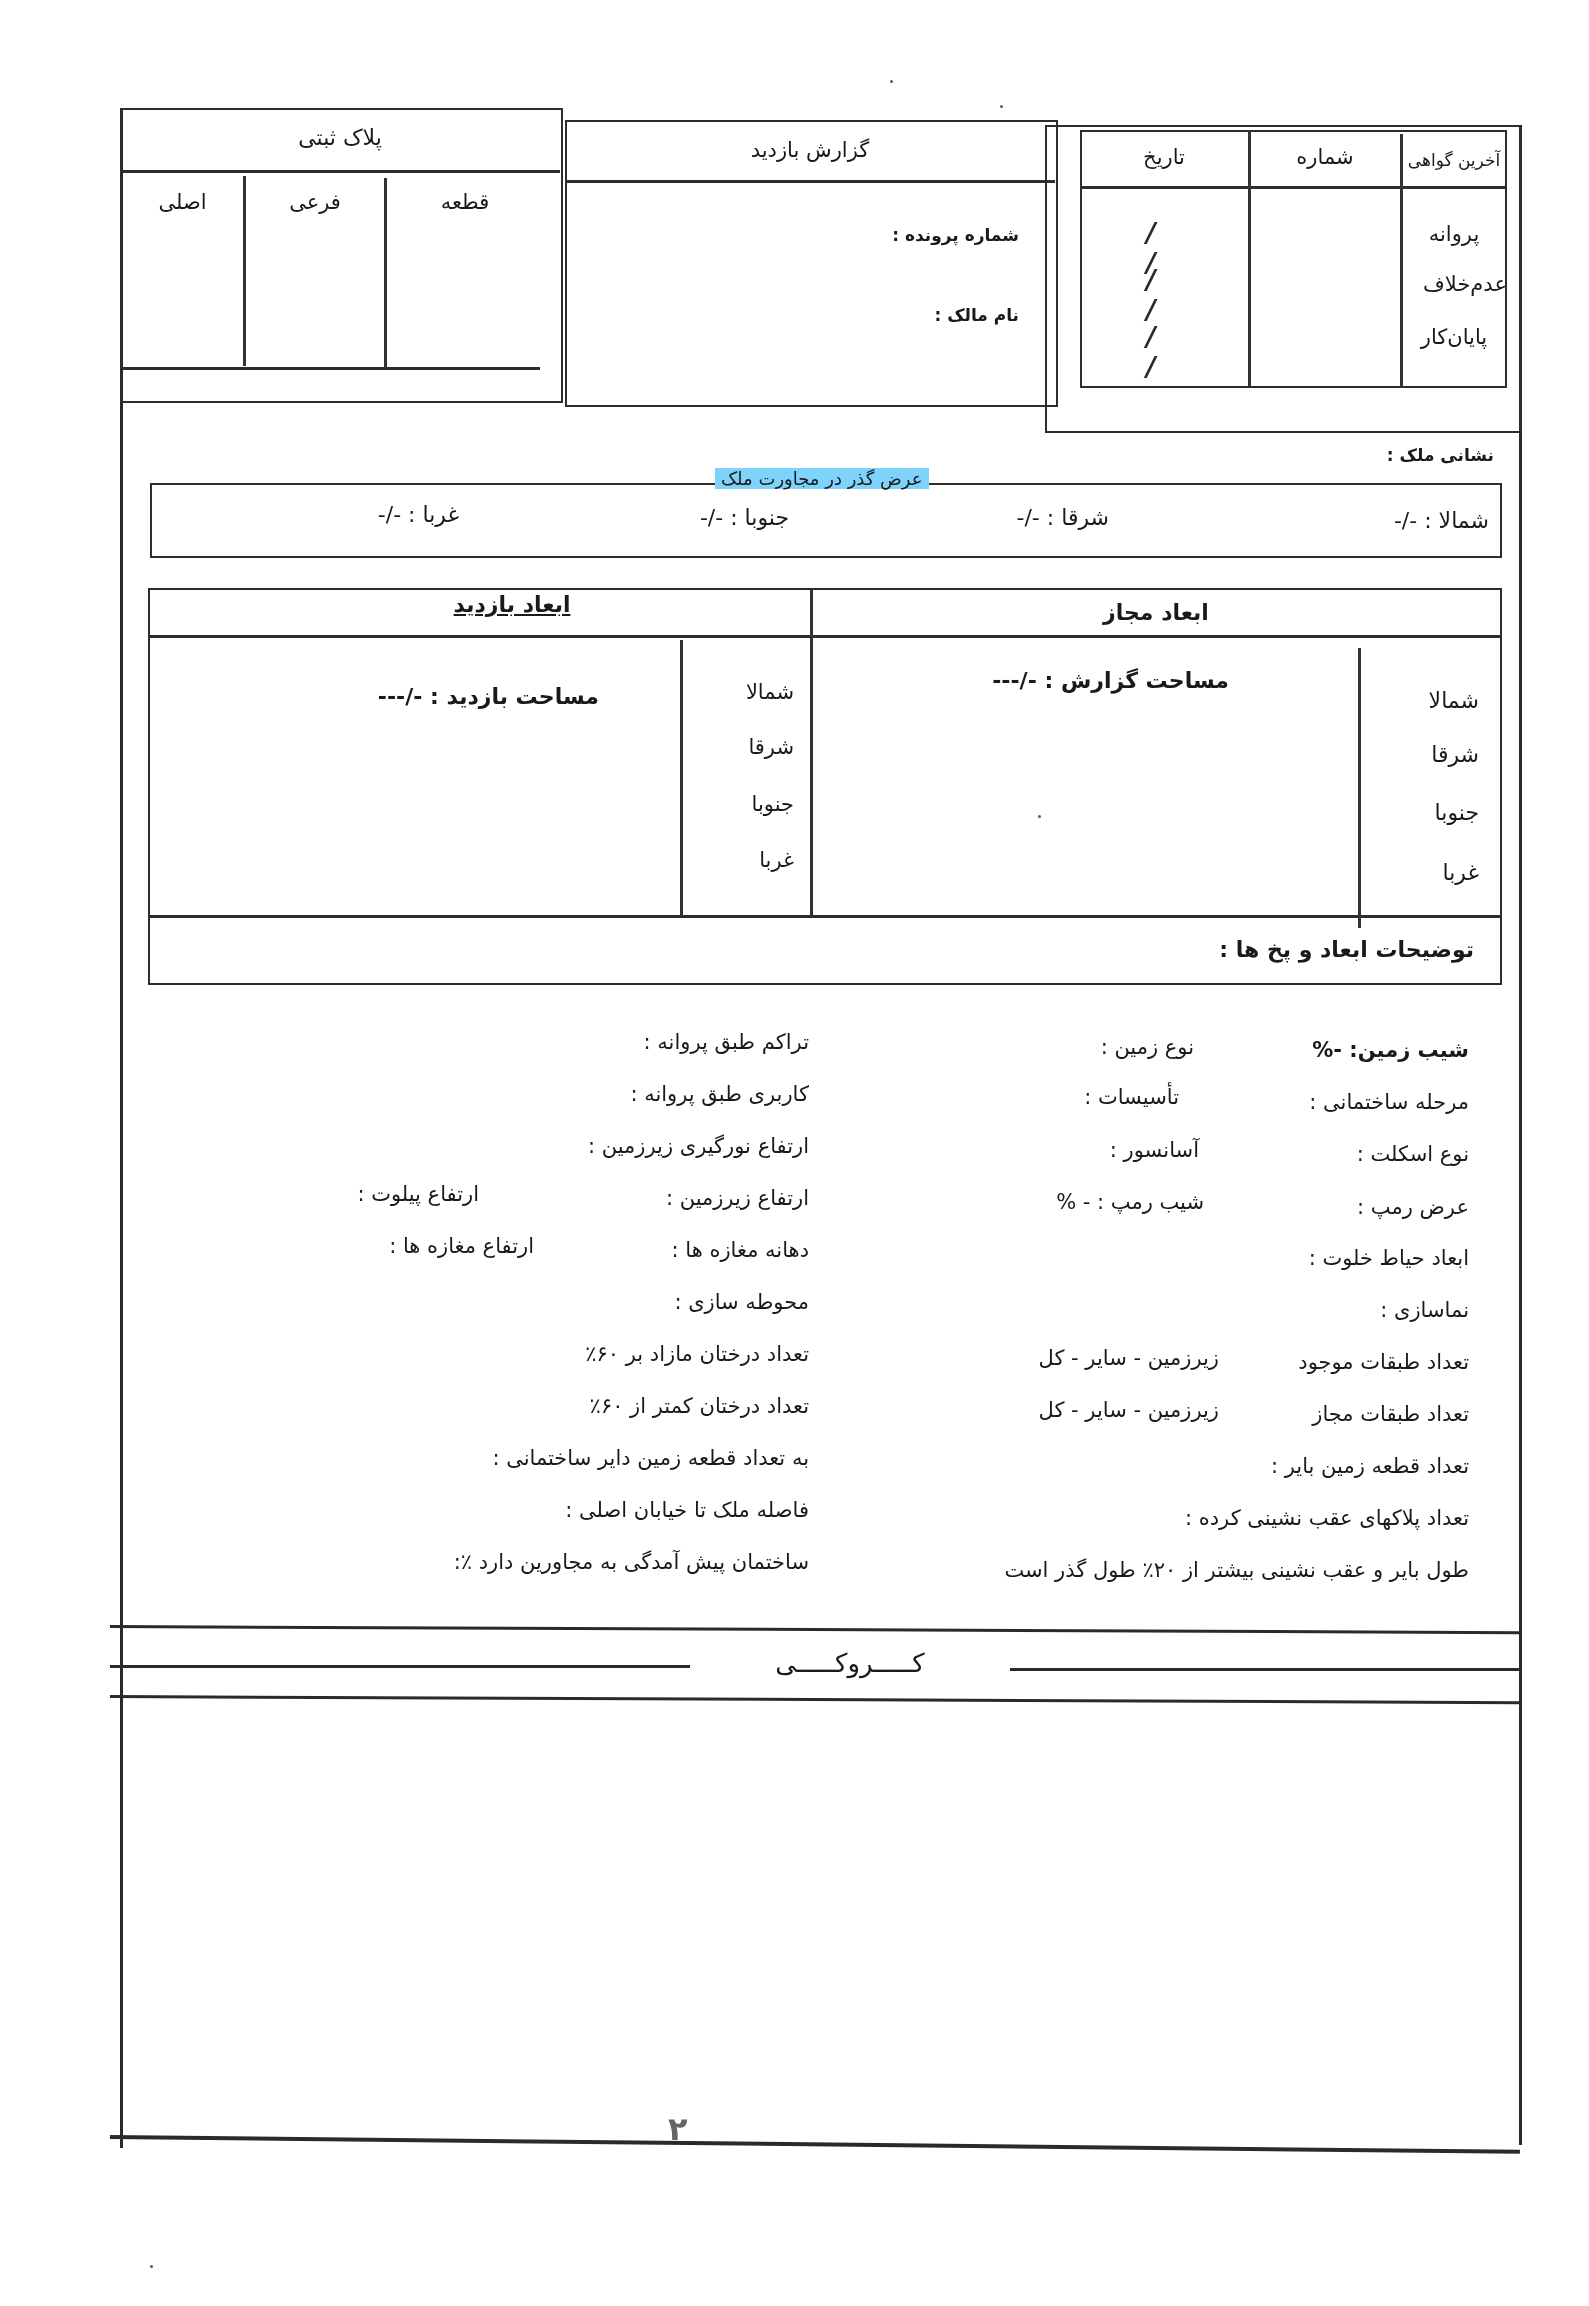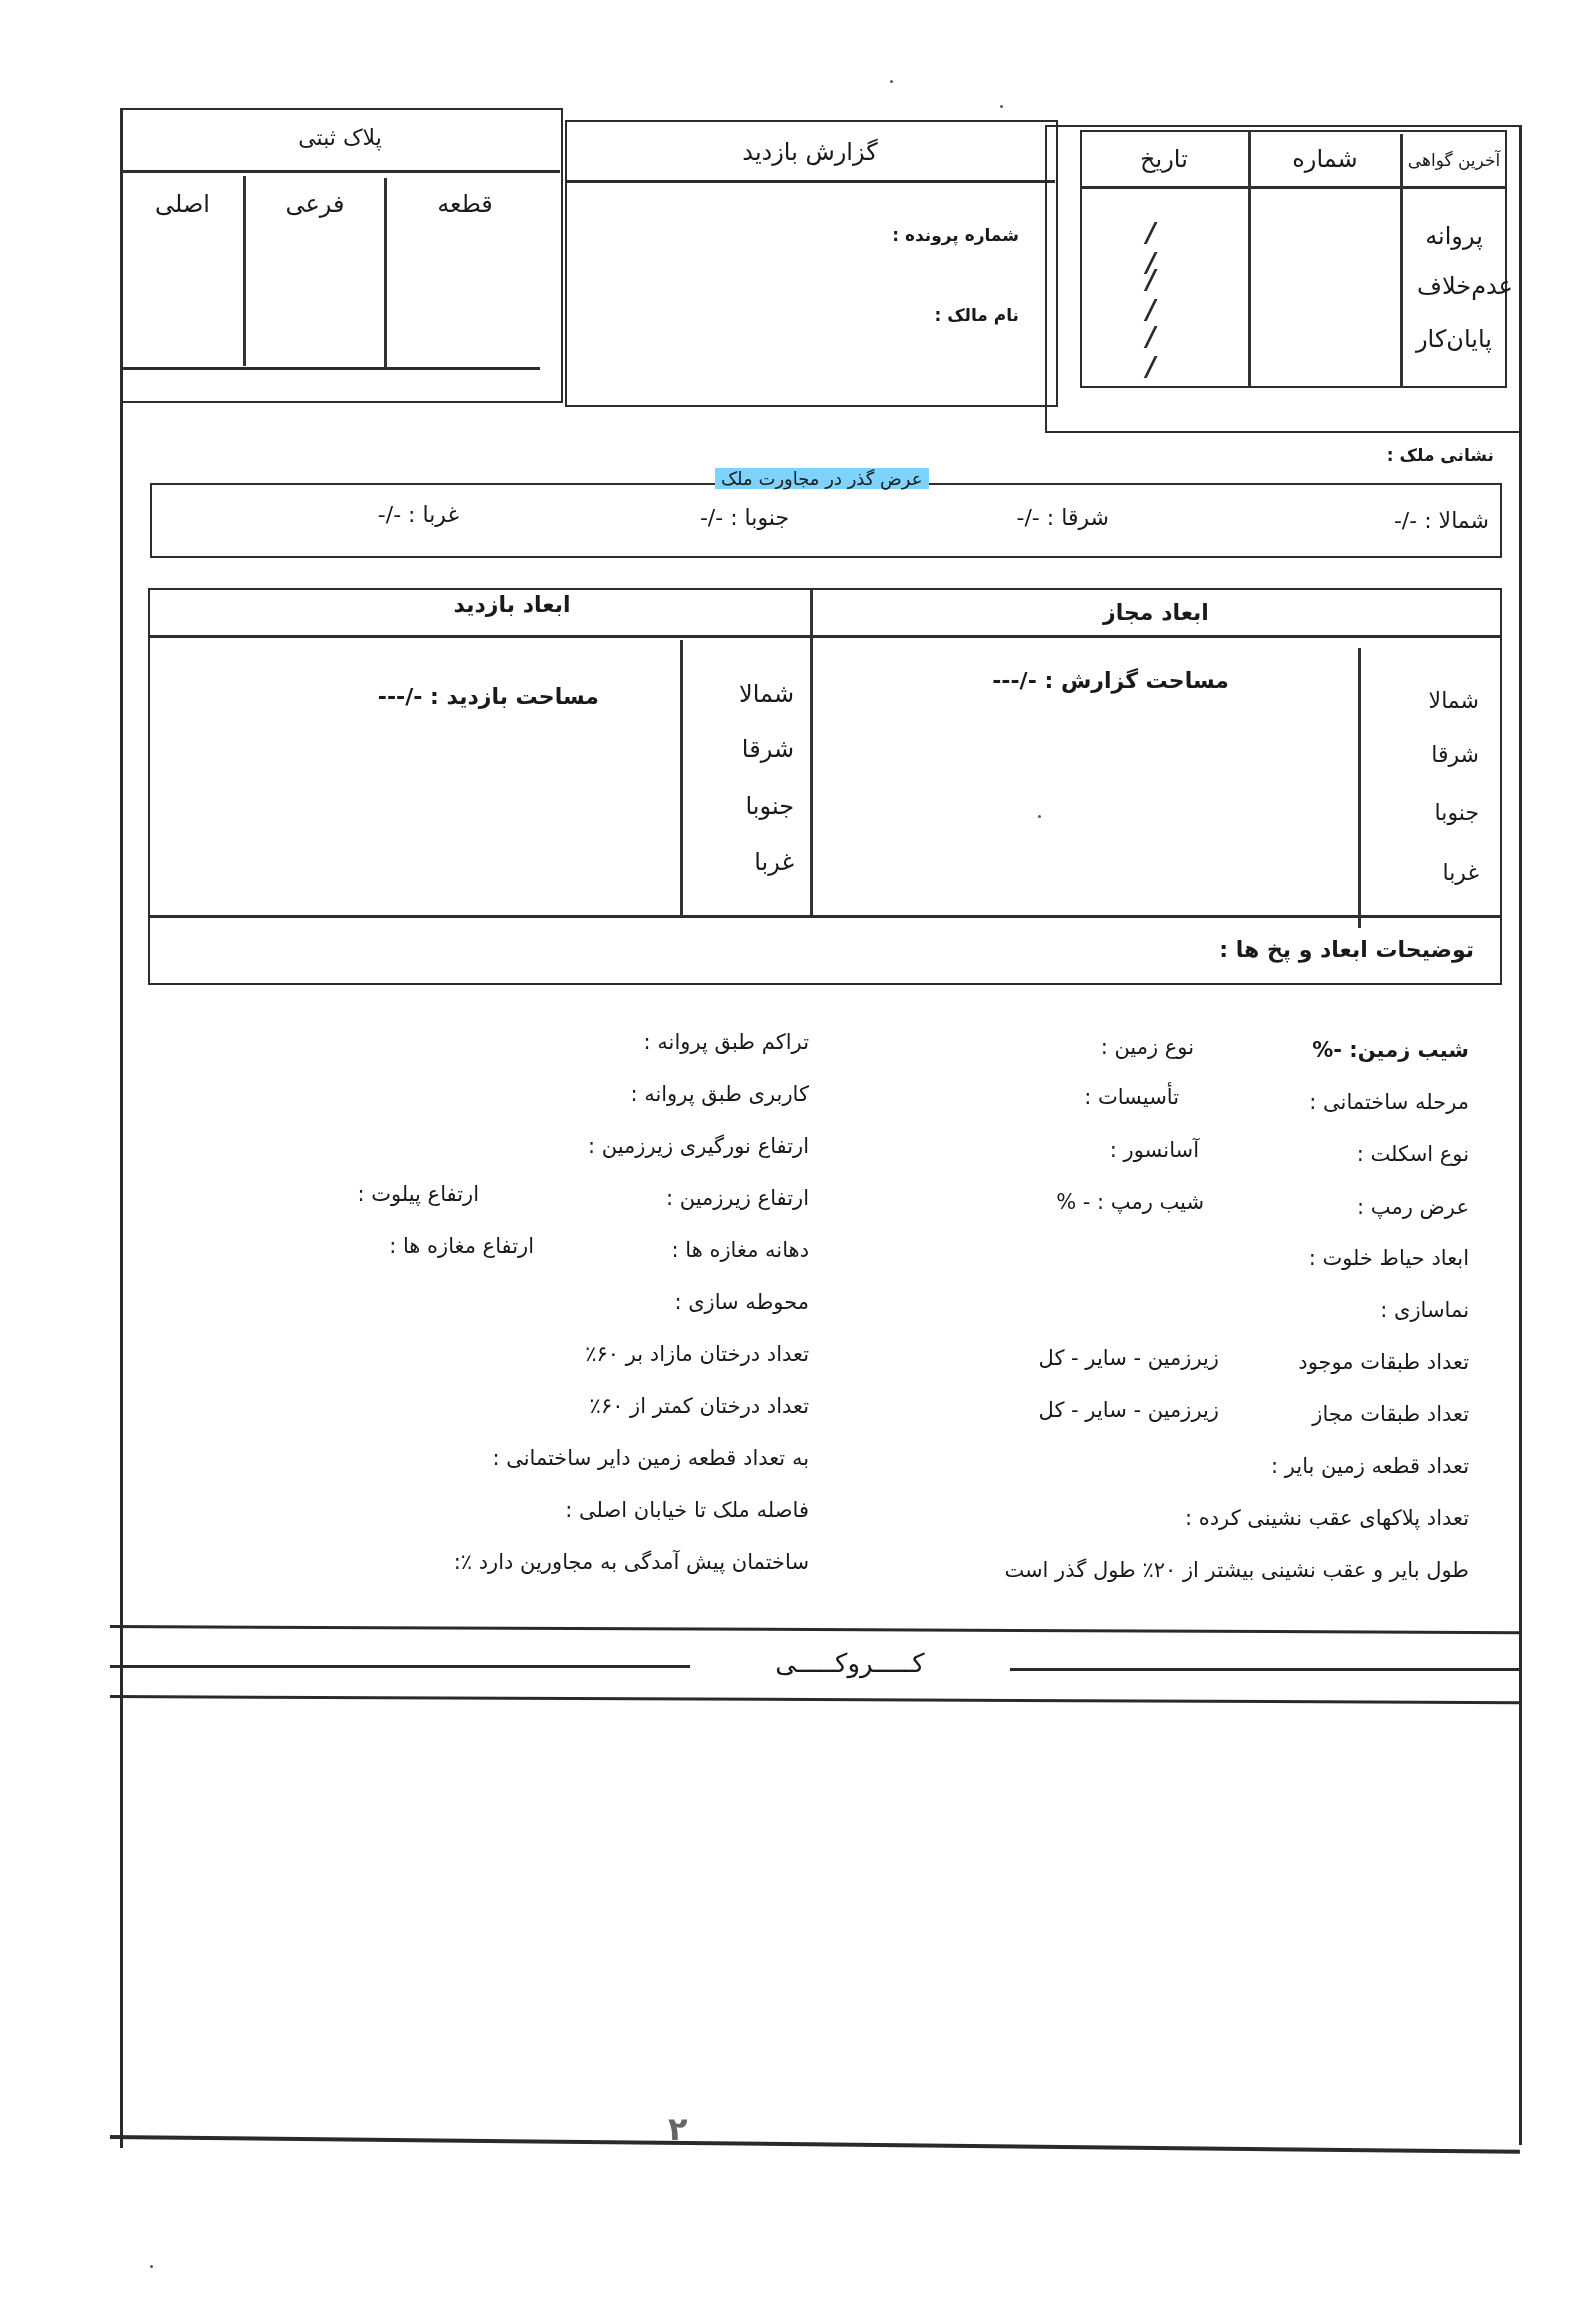--- a/index.html
+++ b/index.html
@@ -4,21 +4,21 @@
 <style>
   html, body { margin:0; padding:0; background:#ffffff; }
   body { width:1589px; height:2306px; position:relative; overflow:hidden;
          font-family:"DejaVu Sans", sans-serif; color:#1a1a1a; }
   .abs { position:absolute; }
   .rtl { direction:rtl; unicode-bidi:plaintext; white-space:nowrap; }
   .line { position:absolute; background:#2a2a2a; }
   .box { position:absolute; border:2.5px solid #2d2d2d; box-sizing:border-box; }
   .vl { position:absolute; width:3px; background:#333; }
   .hl { position:absolute; height:2.5px; background:#2d2d2d; }
-  .t-sm { font-size:24px; }
+  .t-sm { font-size:21px; }
   .t-md { font-size:22px; }
   .t-lg { font-size:17px; font-weight:bold; }
   .center { text-align:center; }
   .field { font-size:21px; }
   .slash { font-size:26px; font-weight:bold; font-style:italic; color:#2a2a2a; }
   .speck { position:absolute; width:3px; height:3px; background:#555; border-radius:50%; }
 </style>
 </head>
 <body>
 
@@ -82,21 +82,21 @@
 <div class="abs rtl t-md" style="right:1130px; top:502px;">غربا : -/-</div>
 
 <div class="box" style="left:148px; top:588px; width:1354px; height:397px;"></div>
 <div class="hl" style="left:148px; top:635px; width:1352px;"></div>
 <div class="vl" style="left:810px; top:590px; height:327px;"></div>
 <div class="hl" style="left:148px; top:915px; width:1352px;"></div>
 <div class="vl" style="left:1358px; top:648px; height:280px;"></div>
 <div class="vl" style="left:680px; top:640px; height:277px;"></div>
 
 <div class="abs rtl t-md center" style="left:812px; top:600px; width:688px; font-weight:bold;">ابعاد مجاز</div>
-<div class="abs rtl t-md center" style="left:150px; top:592px; width:724px; font-weight:bold;">ابعاد بازدید</div>
+<div class="abs rtl t-md center" style="left:150px; top:592px; width:724px; font-weight:bold;text-decoration:underline;">ابعاد بازدید</div>
 
 <div class="abs rtl t-md" style="right:360px; top:668px; font-weight:bold;">مساحت گزارش : -/---</div>
 <div class="abs rtl t-md" style="right:990px; top:684px; font-weight:bold;">مساحت بازدید : -/---</div>
 
 <div class="abs rtl t-md" style="right:110px; top:688px;">شمالا</div>
 <div class="abs rtl t-md" style="right:110px; top:742px;">شرقا</div>
 <div class="abs rtl t-md" style="right:110px; top:800px;">جنوبا</div>
 <div class="abs rtl t-md" style="right:110px; top:860px;">غربا</div>
 
 <div class="abs rtl t-sm" style="right:795px; top:680px;">شمالا</div>

